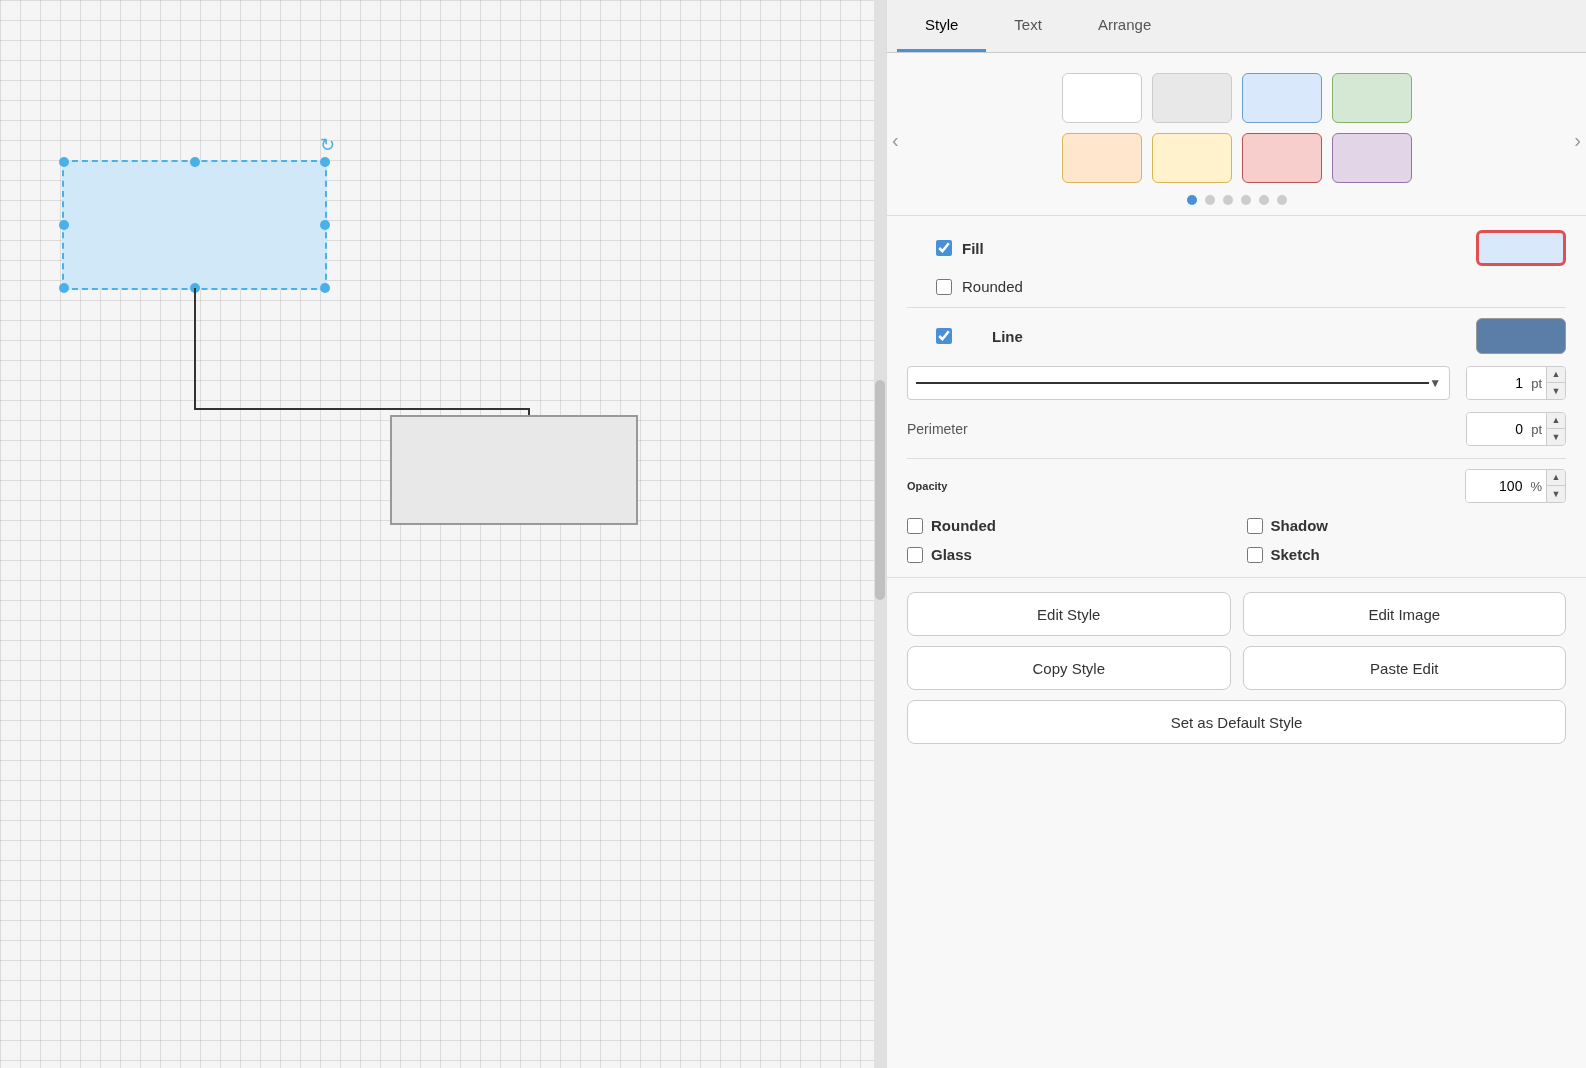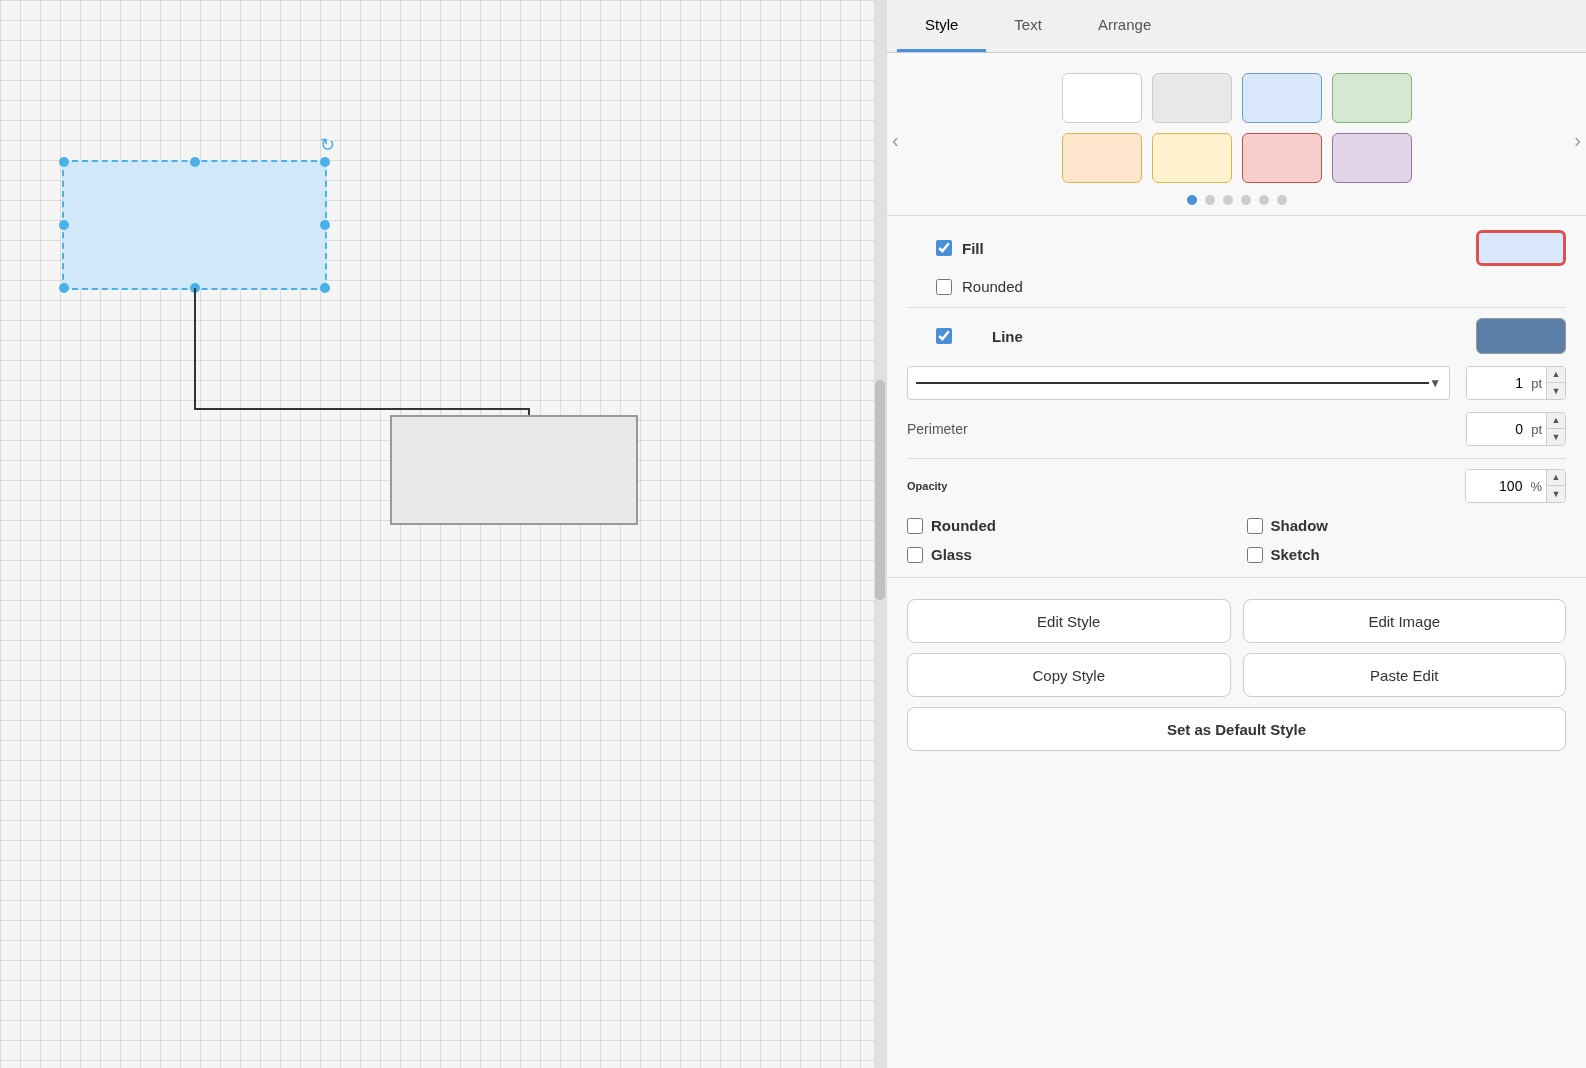--- a/index.html
+++ b/index.html
@@ -373,21 +373,20 @@
 
     
     #action-buttons {
       padding: 14px 20px 10px 20px;
       border-top: 1px solid #ddd;
     }
     .btn-row {
       display: flex;
       gap: 12px;
       margin-bottom: 10px;
-      margin-top: 7px;
     }
     .action-btn {
       flex: 1;
       height: 44px;
       background: white;
       border: 1.5px solid #ccc;
       border-radius: 8px;
       font-size: 15px;
       font-weight: 500;
       color: #333;
@@ -396,21 +395,21 @@
       align-items: center;
       justify-content: center;
     }
     #default-style-btn {
       width: 100%;
       height: 44px;
       background: white;
       border: 1.5px solid #ccc;
       border-radius: 8px;
       font-size: 15px;
-      font-weight: 700;
+      font-weight: 400;
       color: #333;
       cursor: pointer;
     }
 
     
     .divider {
       border: none;
       border-top: 1px solid #ddd;
       margin: 4px 0;
     }

